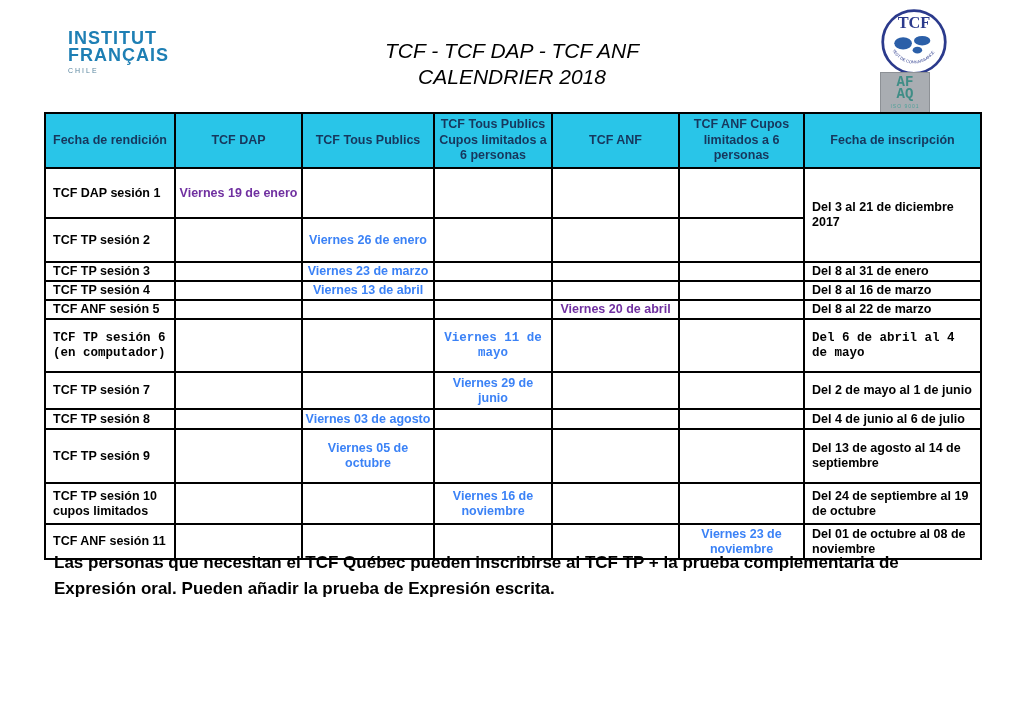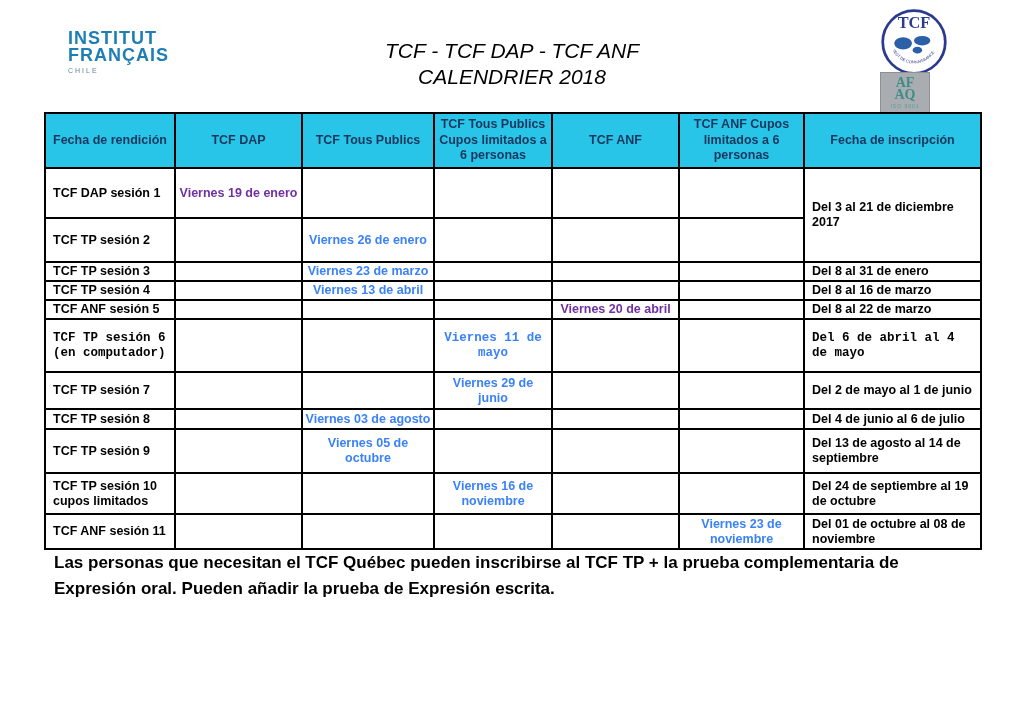--- a/index.html
+++ b/index.html
@@ -50,21 +50,21 @@
     margin-top: -4px;
     width: 50px; height: 42px;
     background: #A9ADB2;
     border: 1px solid #8d9196;
     display: flex;
     flex-direction: column;
     align-items: center;
     justify-content: center;
   }
   .afaq-letters {
-    font-family: Liberation Serif, serif;
+    font-family: Liberation Mono, monospace;
     font-weight: bold;
     font-size: 14px;
     line-height: 0.85;
     color: #3F8D86;
     text-align: center;
   }
   .afaq-caption {
     font-size: 5px;
     letter-spacing: 1px;
     color: #4FA29A;
@@ -110,21 +110,21 @@
 
   
   tbody tr:nth-child(1)  { height: 50px; }
   tbody tr:nth-child(2)  { height: 44px; }
   tbody tr:nth-child(3)  { height: 19px; }
   tbody tr:nth-child(4)  { height: 19px; }
   tbody tr:nth-child(5)  { height: 19px; }
   tbody tr:nth-child(6)  { height: 53px; font-family: Liberation Mono, monospace; }
   tbody tr:nth-child(7)  { height: 37px; }
   tbody tr:nth-child(8)  { height: 20px; }
-  tbody tr:nth-child(9)  { height: 44px; }
+  tbody tr:nth-child(9)  { height: 54px; }
   tbody tr:nth-child(10) { height: 41px; }
   tbody tr:nth-child(11) { height: 35px; }
 
   
   col.c1 { width: 130px; }
   col.c2 { width: 127px; }
   col.c3 { width: 132px; }
   col.c4 { width: 118px; }
   col.c5 { width: 127px; }
   col.c6 { width: 125px; }

